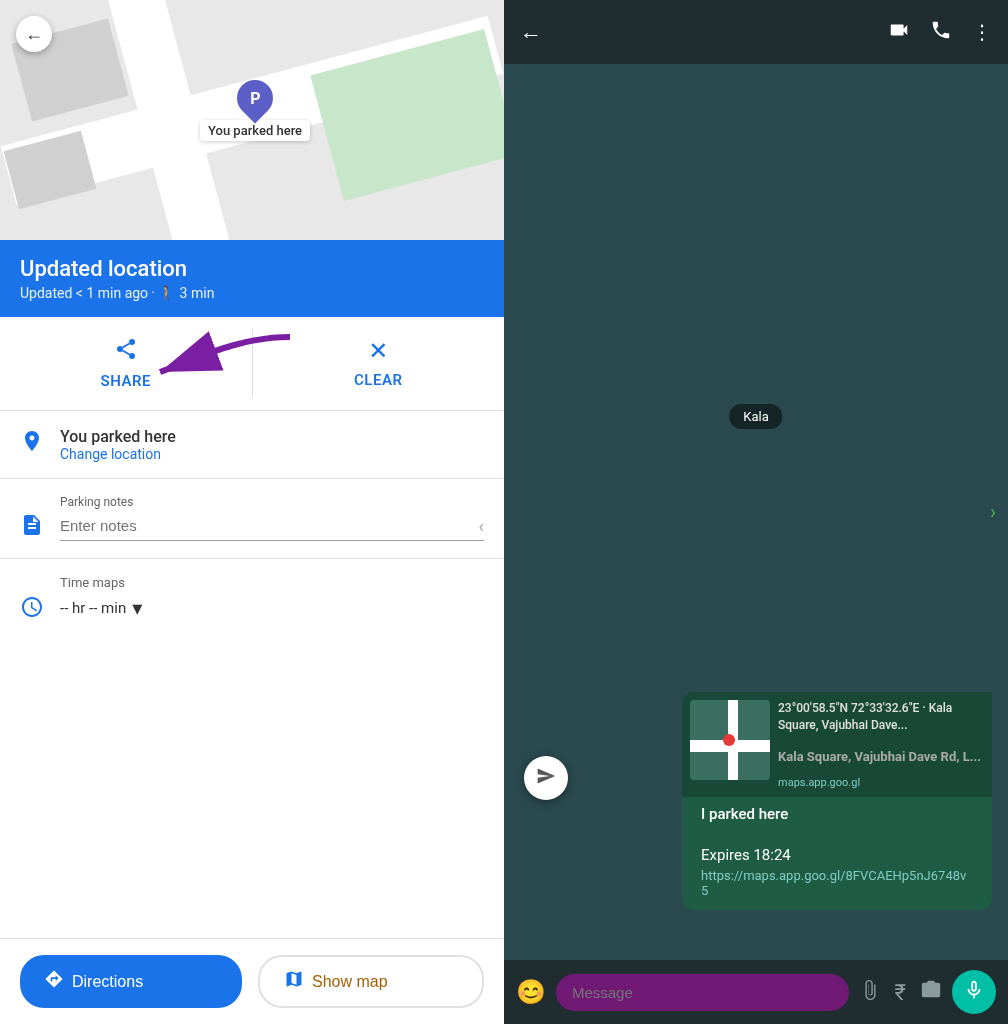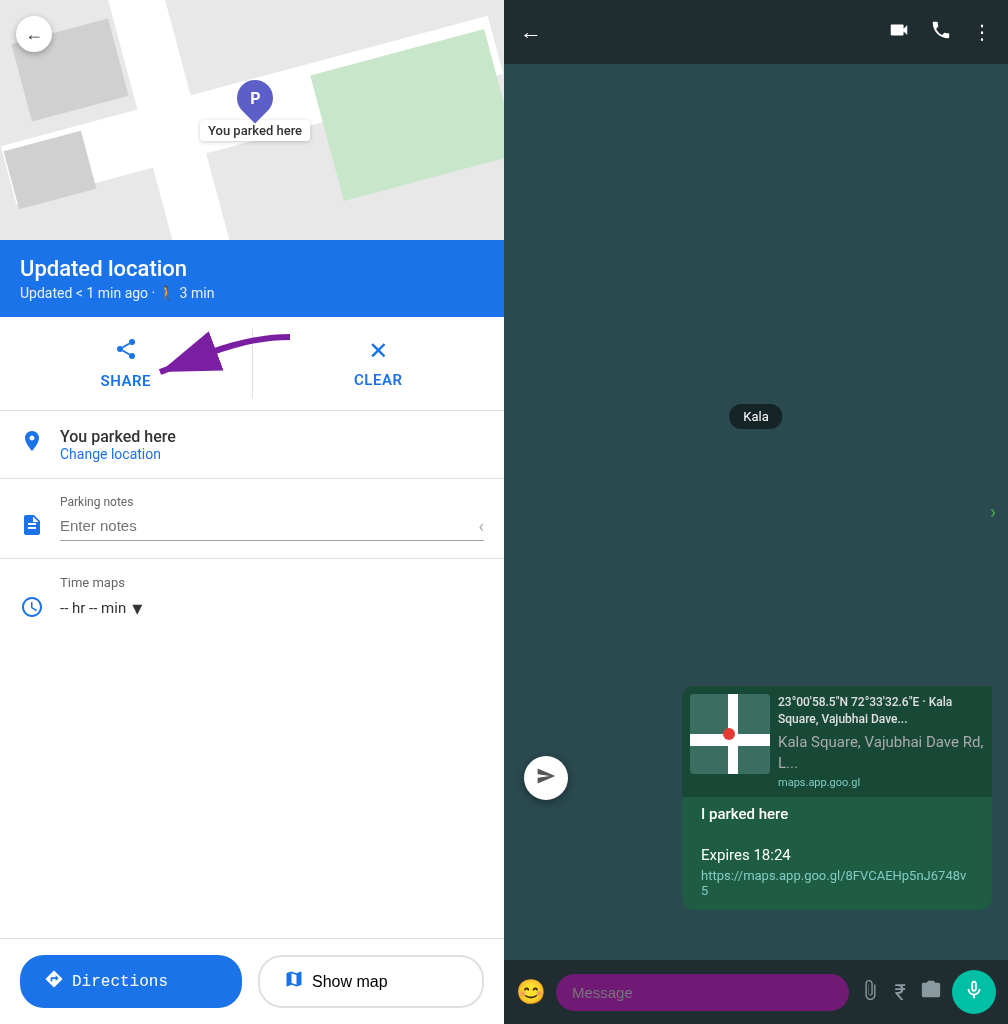--- a/index.html
+++ b/index.html
@@ -336,30 +336,29 @@
       border: none;
       border-radius: 24px;
       padding: 14px 24px;
       font-size: 16px;
       font-weight: 500;
       display: flex;
       align-items: center;
       gap: 8px;
       cursor: pointer;
       flex: 1;
-      font-family: Liberation Mono, monospace;
     }
 
     .btn-directions-icon {
       font-size: 18px;
     }
 
     .btn-showmap {
       background: #fff;
-      color: #000000;
+      color: #a16207;
       border: 2px solid #e0e0e0;
       border-radius: 24px;
       padding: 12px 24px;
       font-size: 16px;
       font-weight: 500;
       display: flex;
       align-items: center;
       gap: 8px;
       cursor: pointer;
       flex: 1;
@@ -524,30 +523,31 @@
     }
 
     .bubble-coords {
       font-size: 12px;
       color: #e0e0e0;
       font-weight: 500;
       line-height: 1.4;
     }
 
     .bubble-address {
-      font-size: 15px;
+      font-size: 13px;
       color: #aaa;
-      margin-top: 4px;
+      margin-top: 14px;
       line-height: 1.4;
+      font-weight: bold;
     }
 
     .bubble-link-preview {
       font-size: 11px;
       color: #80cbc4;
-      margin-top: 2px;
+      margin-top: 10px;
     }
 
     .bubble-body {
       padding: 8px 19px 12px;
     }
 
     .bubble-parked {
       font-size: 15px;
       color: #fff;
       font-weight: 500;

